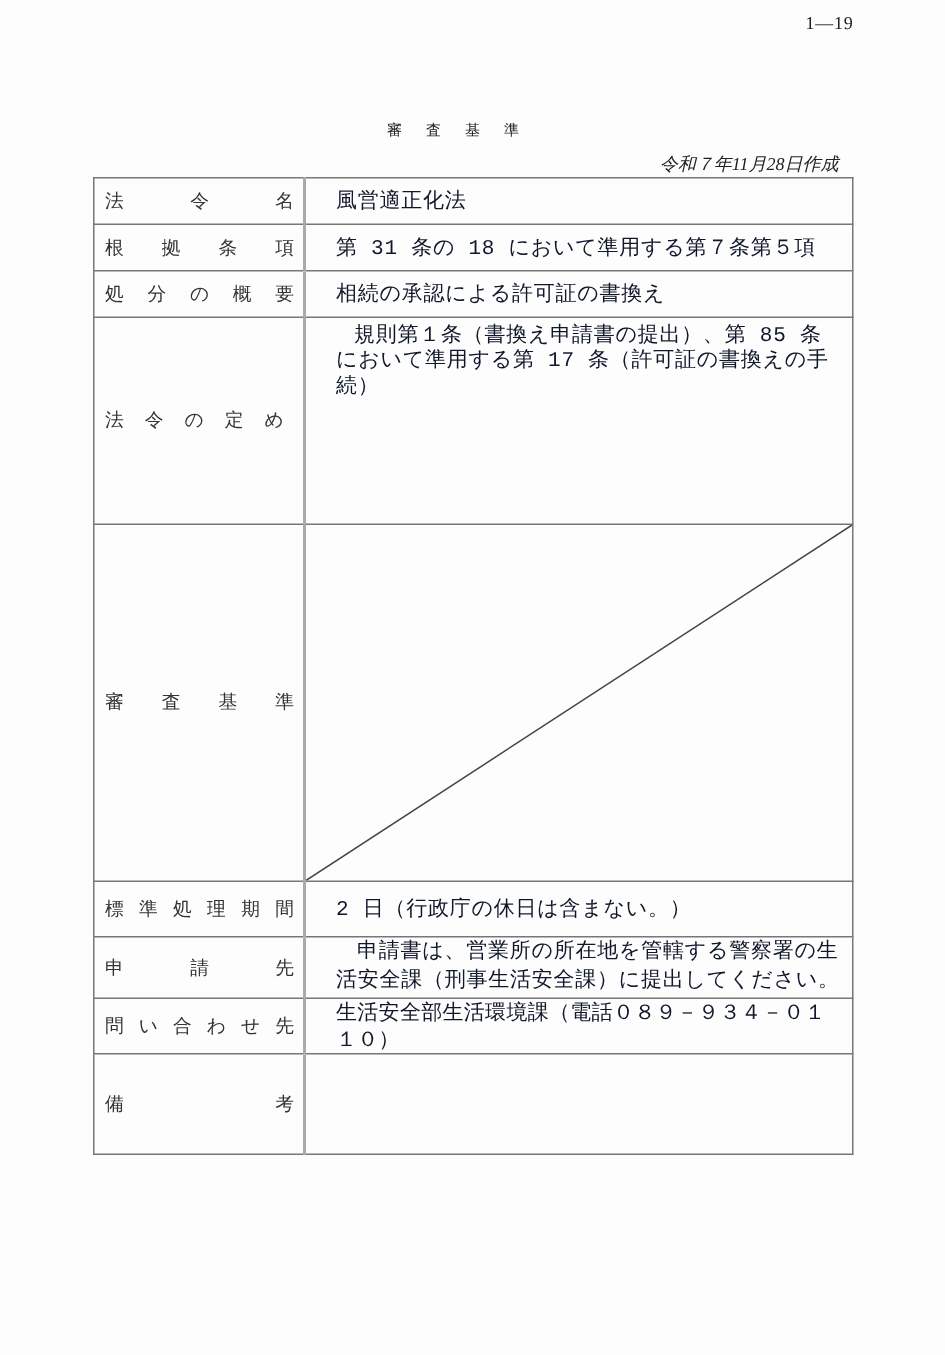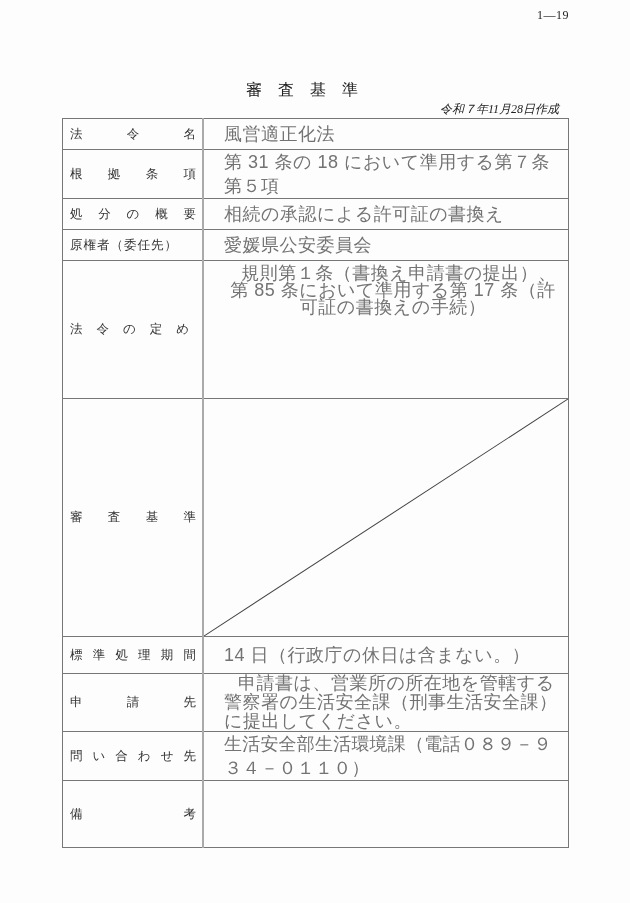--- a/index.html
+++ b/index.html
@@ -22,21 +22,21 @@
       font-size: 12px;
       font-family: "Liberation Serif", "DejaVu Serif", serif;
       letter-spacing: 0.5px;
     }
     .doc-title {
       position: absolute;
       top: 80px;
       left: 0;
       width: 612px;
       text-align: center;
-      font-size: 16px;
+      font-size: 10px;
       letter-spacing: 16px;
       padding-left: 8px;
       box-sizing: border-box;
     }
     .doc-date {
       position: absolute;
       top: 101px;
       right: 71px;
       font-size: 12px;
       font-family: "Liberation Serif", "DejaVu Serif", serif;
@@ -65,35 +65,34 @@
     .label-inner {
       display: flex;
       justify-content: space-between;
       padding: 0 6px 0 7px;
     }
     .label-inner.free {
       justify-content: flex-start;
       letter-spacing: 1px;
     }
     .form-table td.value-cell {
-      font-family: Liberation Sans, sans-serif;
-      font-size: 18px;
-      color: #737373;
+      font-family: Liberation Mono, monospace;
+      font-size: 14px;
+      color: #0f172a;
       padding-left: 20px;
       padding-right: 6px;
       letter-spacing: 0.5px;
     }
     .value-cell.top {
       vertical-align: top;
       padding-top: 4px;
       padding-left: 6px;
       font-size: 10.5px;
       line-height: 17px;
       text-indent: 12px;
-      text-align: center;
     }
     .value-cell.wrap {
       padding-left: 6px;
       text-indent: 14px;
       line-height: 19px;
       margin-left: 18px;
     }
     .value-cell.diag {
       position: relative;
     }
@@ -147,28 +146,20 @@
       <div class="label-inner">
         <span>処</span>
         <span>分</span>
         <span>の</span>
         <span>概</span>
         <span>要</span>
       </div>
     </td>
     <td class="value-cell">相続の承認による許可証の書換え</td>
   </tr>
-  <tr class="row-h32">
-    <td class="label-cell">
-      <div class="label-inner free">
-        <span>原権者（委任先）</span>
-      </div>
-    </td>
-    <td class="value-cell">愛媛県公安委員会</td>
-  </tr>
   <tr class="row-defs">
     <td class="label-cell">
       <div class="label-inner" style="justify-content:flex-start; gap:14px;">
         <span>法</span>
         <span>令</span>
         <span>の</span>
         <span>定</span>
         <span>め</span>
       </div>
     </td>
@@ -193,21 +184,21 @@
     <td class="label-cell">
       <div class="label-inner">
         <span>標</span>
         <span>準</span>
         <span>処</span>
         <span>理</span>
         <span>期</span>
         <span>間</span>
       </div>
     </td>
-    <td class="value-cell">14 日（行政庁の休日は含まない。）</td>
+    <td class="value-cell">2 日（行政庁の休日は含まない。）</td>
   </tr>
   <tr class="row-submit">
     <td class="label-cell">
       <div class="label-inner">
         <span>申</span>
         <span>請</span>
         <span>先</span>
       </div>
     </td>
     <td class="value-cell wrap">申請書は、営業所の所在地を管轄する警察署の生活安全課（刑事生活安全課）に提出してください。</td>

